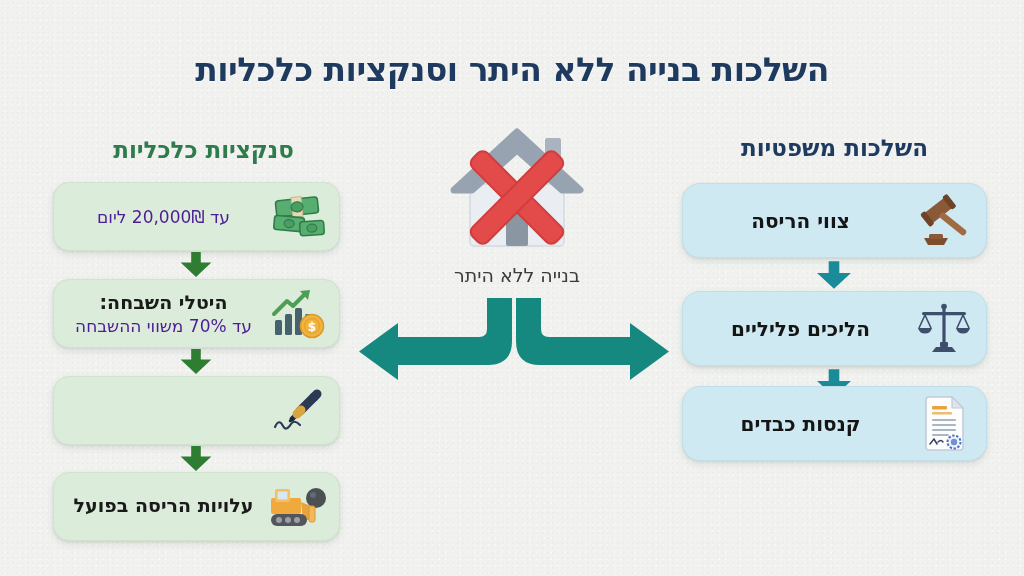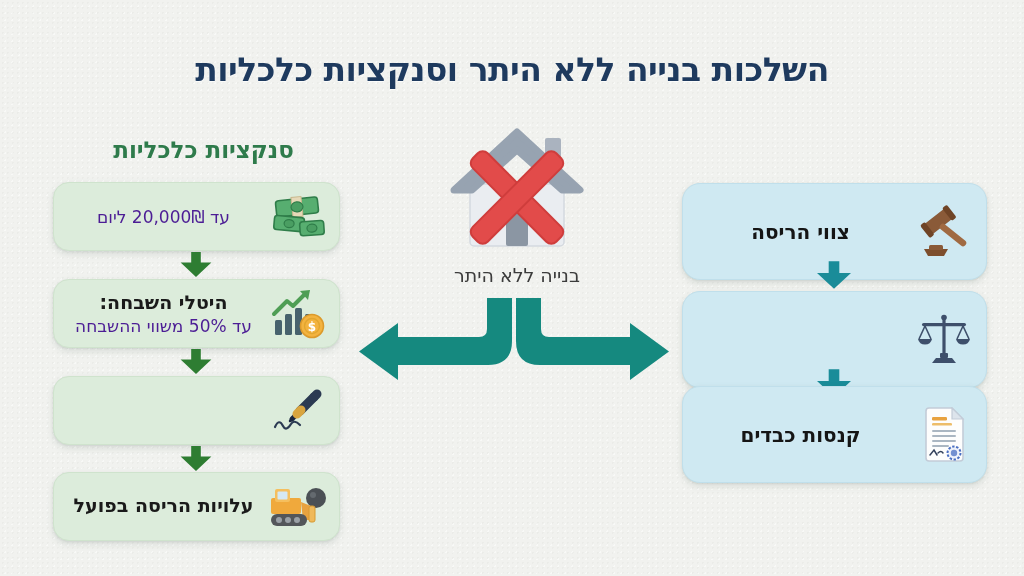--- a/index.html
+++ b/index.html
@@ -40,21 +40,21 @@
     border-radius:16px;
     box-shadow:0 3px 7px rgba(90,110,100,0.16), 0 1px 2px rgba(90,110,100,0.10);
   }
   .card.green-card {
     left:53px; width:287px; height:69px;
     background:#dcecdb;
     border:1px solid #cfe3cd;
     padding:4px 10px 4px 6px;
   }
   .card.blue-card {
-    left:682px; width:305px; height:97px;
+    left:682px; width:305px; height:75px;
     background:#cfe9f2;
     border:1px solid #c0dfeb;
     border-radius:18px;
     padding:4px 8px;
   }
   .card-text { flex:1; text-align:center; }
   .card-title { font-size:19px; font-weight:bold; color:#1a1a1a; line-height:1.2; }
   .card-sub   { font-size:17px; color:#4c1d95; line-height:1.2; margin-top:2px; }
   .blue-card .card-title { font-size:20px; color:#151515; }
   .icon-slot { width:62px; display:flex; align-items:center; justify-content:center; }
@@ -139,21 +139,21 @@
         <rect x="35" y="26" width="7" height="21" rx="1.5" fill="#47626d"></rect>
         <path d="M4 26 L17 13 L23 18 L36 5" fill="none" stroke="#4f9e55" stroke-width="4" stroke-linecap="round" stroke-linejoin="round"></path>
         <polygon points="30,3 40,2 38,12" fill="#4f9e55"></polygon>
         <circle cx="42" cy="38" r="11.5" fill="#f3b33f" stroke="#dc9a2b" stroke-width="1.6"></circle>
         <circle cx="42" cy="38" r="7.5" fill="none" stroke="#e2a62f" stroke-width="1.4"></circle>
         <text x="42" y="43" text-anchor="middle" font-size="12" font-weight="bold" fill="#fff" font-family="DejaVu Sans, sans-serif">$</text>
       </svg>
     </div>
     <div class="card-text">
       <div class="card-title">היטלי השבחה:</div>
-      <div class="card-sub">עד 50% משווי ההשבחה</div>
+      <div class="card-sub">עד 70% משווי ההשבחה</div>
     </div>
   </div>
 
   <svg class="abs flow-arrow green" style="top:349px" viewBox="0 0 32 26">
     <path d="M11 0 H21 V11 H32 L16 26 L0 11 H11 Z" fill="#2e7d32"></path>
   </svg>
 
   <div class="abs card green-card" style="top:376px">
     <div class="icon-slot">
       <svg width="56" height="50" viewBox="0 0 56 50">
@@ -186,20 +186,21 @@
         <circle cx="19" cy="36" r="3" fill="#9aa0a6"></circle>
         <circle cx="28" cy="36" r="3" fill="#9aa0a6"></circle>
       </svg>
     </div>
     <div class="card-text">
       <div class="card-title">עלויות הריסה בפועל</div>
       <div class="card-sub"></div>
     </div>
   </div>
 
+  <div class="abs col-header navy">השלכות משפטיות</div>
 
   <div class="abs card blue-card" style="top:183px">
     <div class="icon-slot">
       <svg width="56" height="54" viewBox="0 0 56 54">
         <g transform="rotate(-38 22 16)">
           <rect x="7" y="10" width="30" height="13" rx="3" fill="#8a5a38"></rect>
           <rect x="5" y="8.5" width="6" height="16" rx="2" fill="#6f4426"></rect>
           <rect x="33" y="8.5" width="6" height="16" rx="2" fill="#6f4426"></rect>
         </g>
         <path d="M27 22 L47 38" stroke="#a06a42" stroke-width="6.5" stroke-linecap="round"></path>
@@ -224,20 +225,23 @@
           <rect x="26.4" y="5" width="3.2" height="37" rx="1.5" stroke="none"></rect>
           <rect x="6" y="10" width="44" height="3.2" rx="1.6" stroke="none"></rect>
           <path d="M9 13 L3 26 M9 13 L15 26" fill="none" stroke-width="1.6"></path>
           <path d="M2 26 A7.2 7.2 0 0 0 16 26 Z" stroke="none"></path>
           <path d="M47 13 L41 26 M47 13 L53 26" fill="none" stroke-width="1.6"></path>
           <path d="M40 26 A7.2 7.2 0 0 0 54 26 Z" stroke="none"></path>
           <rect x="24" y="40" width="8" height="5" rx="1" stroke="none"></rect>
           <path d="M16 50 L40 50 L36 45 L20 45 Z" stroke="none"></path>
         </g>
       </svg>
+    </div>
+    <div class="card-text">
+      <div class="card-title">הליכים פליליים</div>
     </div>
   </div>
 
   <svg class="abs flow-arrow teal" style="top:369px" viewBox="0 0 32 26">
     <path d="M11 0 H21 V11 H32 L16 26 L0 11 H11 Z" fill="#1a8c99"></path>
   </svg>
 
   <div class="abs card blue-card" style="top:386px">
     <div class="icon-slot">
       <svg width="46" height="56" viewBox="0 0 46 56">

